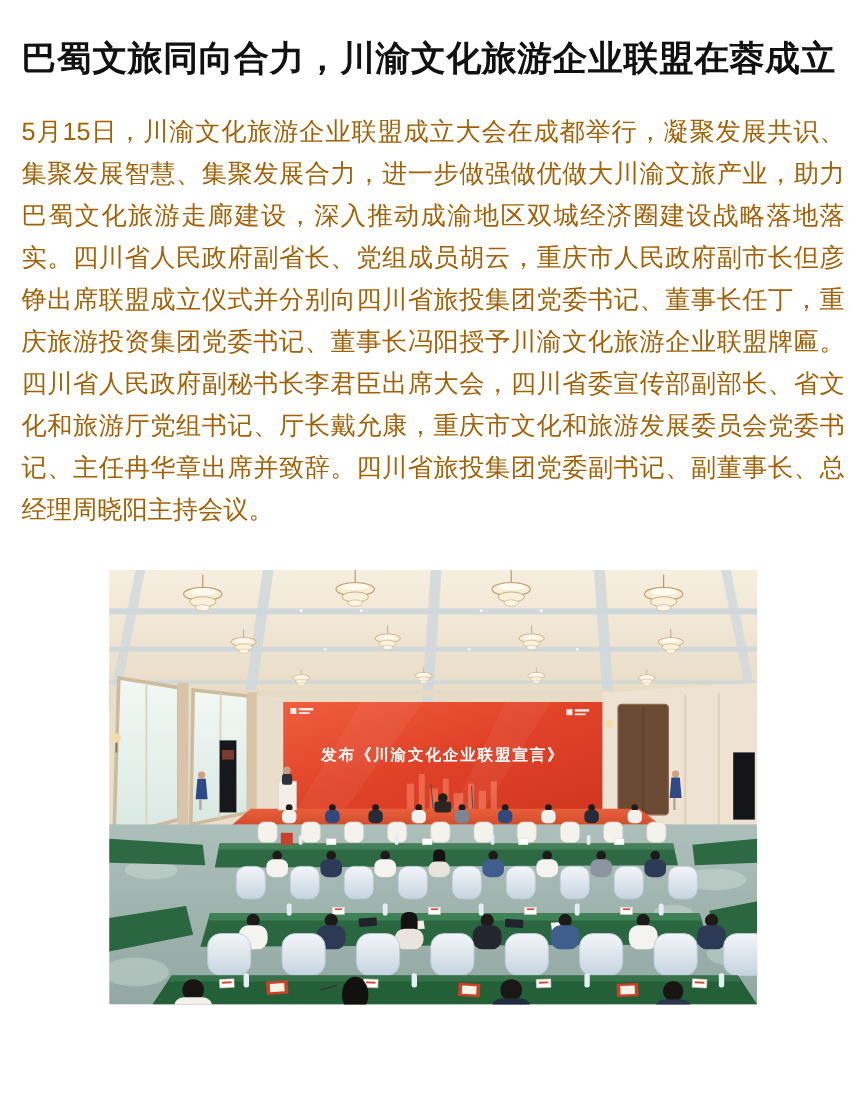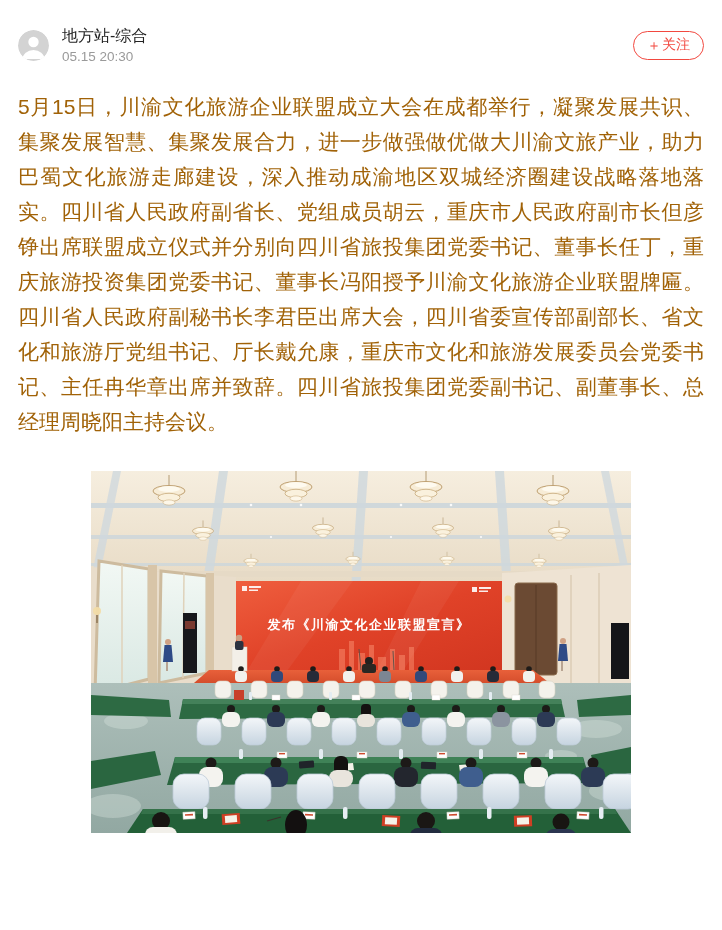--- a/index.html
+++ b/index.html
@@ -69,38 +69,22 @@
     height: 298px;
     cursor: pointer;
   }
   .photo-figure svg { display: block; width: 540px; height: 362px; }
 </style>
 </head>
 <body>
 
 <div class="container">
 
-
-  <div class="author-row">
-    <div class="avatar">
-      <svg viewBox="0 0 31 31">
-        <circle cx="15.5" cy="15.5" r="15.5" fill="#d3d3d3"></circle>
-        <circle cx="15.5" cy="12" r="5.2" fill="#ffffff"></circle>
-        <path d="M4.5,29 a11,9 0 0 1 22,0 z" fill="#ffffff"></path>
-      </svg>
-    </div>
-    <div class="author-meta">
-      <div class="author-name">地方站-综合</div>
-      <div class="author-date">05.15 20:30</div>
-    </div>
-    <button class="follow-btn">
-      <span class="plus">＋</span>
-      <span>关注</span>
-    </button>
-  </div>
+  <h1 class="article-title">巴蜀文旅同向合力，川渝文化旅游企业联盟在蓉成立</h1>
+
 
   <p class="article-body">5月15日，川渝文化旅游企业联盟成立大会在成都举行，凝聚发展共识、集聚发展智慧、集聚发展合力，进一步做强做优做大川渝文旅产业，助力巴蜀文化旅游走廊建设，深入推动成渝地区双城经济圈建设战略落地落实。四川省人民政府副省长、党组成员胡云，重庆市人民政府副市长但彦铮出席联盟成立仪式并分别向四川省旅投集团党委书记、董事长任丁，重庆旅游投资集团党委书记、董事长冯阳授予川渝文化旅游企业联盟牌匾。四川省人民政府副秘书长李君臣出席大会，四川省委宣传部副部长、省文化和旅游厅党组书记、厅长戴允康，重庆市文化和旅游发展委员会党委书记、主任冉华章出席并致辞。四川省旅投集团党委副书记、副董事长、总经理周晓阳主持会议。</p>
 
   <figure class="photo-figure">
     <svg viewBox="0 0 540 362" aria-hidden="false">
       <defs>
         <linearGradient id="gCeil" x1="0" y1="0" x2="0" y2="1">
           <stop offset="0" stop-color="#f6eedf"></stop>
             <stop offset="1" stop-color="#e7dac4"></stop>
         </linearGradient>

